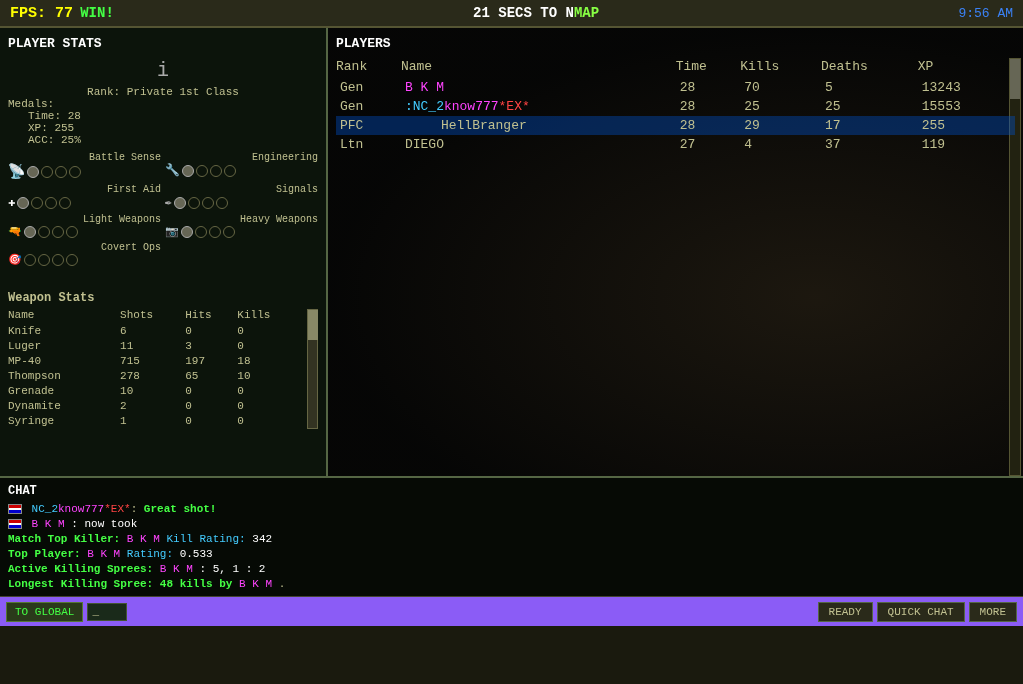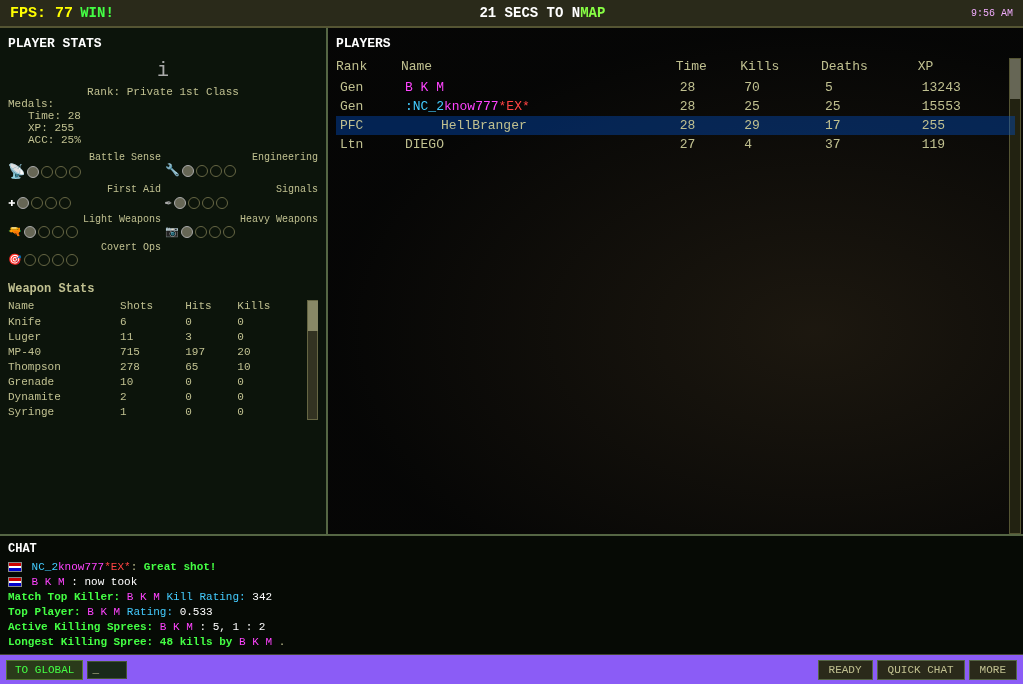--- a/index.html
+++ b/index.html
@@ -28,28 +28,28 @@
       color: #ffff00;
       font-weight: bold;
       font-size: 15px;
     }
     #timer-display {
       color: #ffffff;
       font-size: 14px;
       font-weight: bold;
     }
     #clock-display {
-      color: #f0abfc;
-      font-size: 10px;
+      color: #3b82f6;
+      font-size: 13px;
     }
 
     
     #main-layout {
       display: flex;
-      height: 506px;
+      height: 448px;
     }
 
     
     #player-stats-panel {
       width: 328px;
       background: rgba(10,20,10,0.85);
       border-right: 2px solid #556644;
       padding: 8px;
       flex-shrink: 0;
     }
@@ -103,21 +103,21 @@
       width: 12px;
       height: 12px;
       border: 1px solid #aaaaaa;
       border-radius: 50%;
       display: inline-block;
       background: #666655;
     }
 
     
     #weapon-stats-section {
-      margin-top: 16px;
+      margin-top: 25px;
     }
     .weapon-stats-title {
       color: #c0c090;
       font-size: 12px;
       font-weight: bold;
       margin-bottom: 4px;
     }
     .weapon-table {
       width: 100%;
       font-size: 11px;
@@ -424,21 +424,21 @@
               <tr>
                 <td>Luger</td>
                 <td>11</td>
                 <td>3</td>
                 <td>0</td>
               </tr>
               <tr>
                 <td>MP-40</td>
                 <td>715</td>
                 <td>197</td>
-                <td>20</td>
+                <td>18</td>
               </tr>
               <tr>
                 <td>Thompson</td>
                 <td>278</td>
                 <td>65</td>
                 <td>10</td>
               </tr>
               <tr>
                 <td>Grenade</td>
                 <td>10</td>

